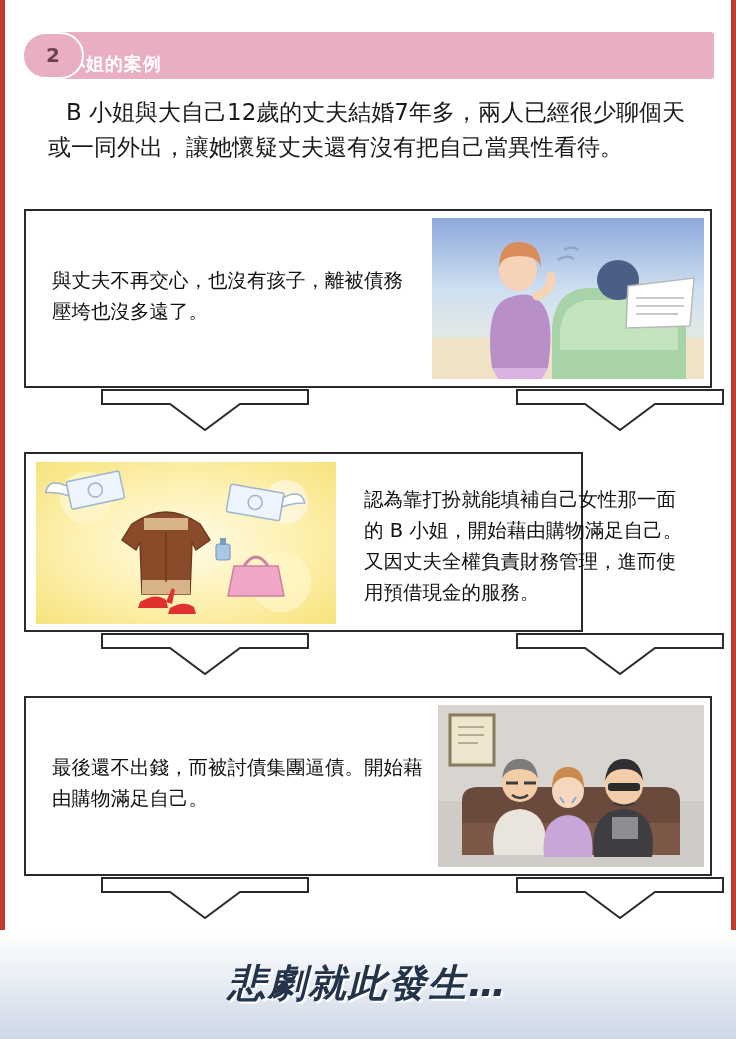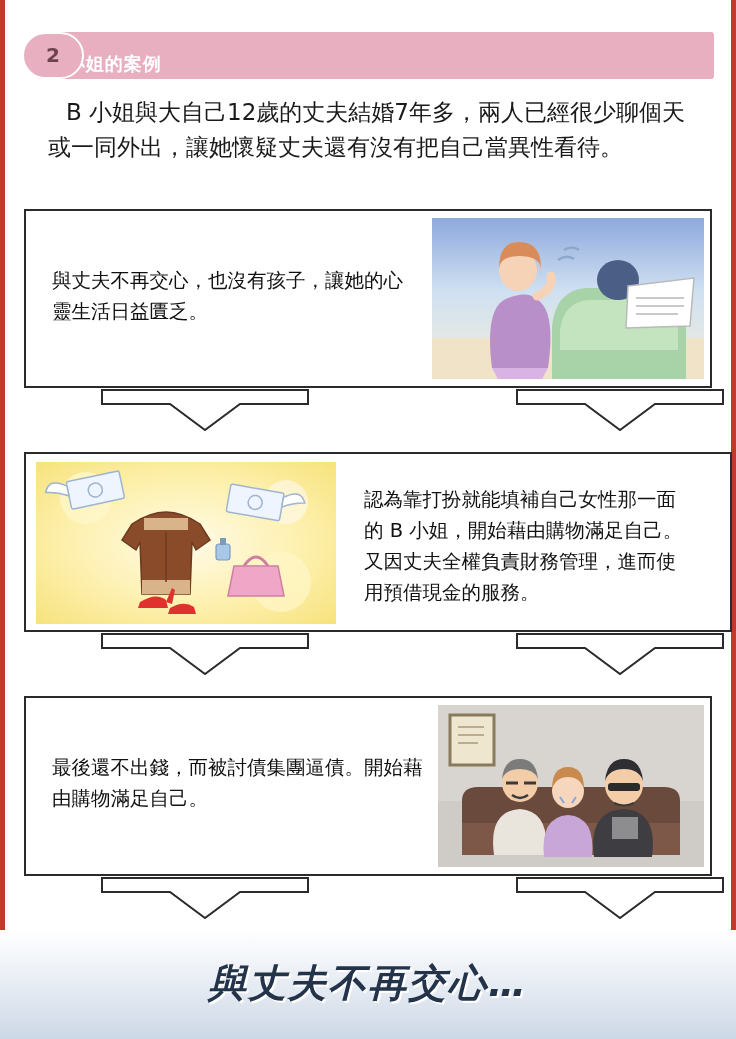--- a/index.html
+++ b/index.html
@@ -92,21 +92,21 @@
   }
 
   
   .panel {
     position: absolute;
     box-sizing: border-box;
     border: 2px solid #2b2b2b;
     background: #ffffff;
   }
   #panel-1 { left: 24px; top: 209px;  width: 688px; height: 179px; }
-  #panel-2 { left: 24px; top: 452px;  width: 708px; height: 180px; }
+  #panel-2 { left: 24px; top: 452px;  width: 559px; height: 180px; }
   #panel-3 { left: 24px; top: 696px;  width: 688px; height: 180px; }
 
   .panel-text {
     position: absolute;
     font-size: 19.5px;
     line-height: 31px;
     color: #111111;
   }
   #panel-1 .panel-text { left: 26px; top: 54px; width: 360px; }
   #panel-2 .panel-text { left: 338px; top: 30px; width: 330px; }
@@ -165,21 +165,21 @@
   <div class="header">
     <div class="header-bar">
       <div class="header-title">B小姐的案例</div>
     </div>
     <div class="header-badge">2</div>
   </div>
 
   <div class="intro">B 小姐與大自己12歲的丈夫結婚7年多，兩人已經很少聊個天或一同外出，讓她懷疑丈夫還有沒有把自己當異性看待。</div>
 
   <div class="panel" id="panel-1">
-    <div class="panel-text">與丈夫不再交心，也沒有孩子，讓她的心靈生活日益匱乏。</div>
+    <div class="panel-text">與丈夫不再交心，也沒有孩子，離被債務壓垮也沒多遠了。</div>
     <div class="panel-img" style="left:406px; top:7px; width:272px; height:161px;">
       <svg width="272" height="161" viewBox="0 0 272 161">
         <defs>
           <linearGradient id="g1" x1="0" y1="0" x2="0" y2="1">
             <stop offset="0" stop-color="#8ea9dc"></stop>
             <stop offset="0.45" stop-color="#cfe0f2"></stop>
             <stop offset="1" stop-color="#f4efd9"></stop>
           </linearGradient>
         </defs>
         <rect x="0" y="0" width="272" height="161" fill="url(#g1)"></rect>
@@ -312,16 +312,16 @@
       <polygon points="2,2 208,2 208,16 140,16 105,42 70,16 2,16" fill="#ffffff" stroke="#2b2b2b" stroke-width="2"></polygon>
     </svg>
   </div>
   <div class="arrow" id="arrow-6">
     <svg width="210" height="44" viewBox="0 0 210 44">
       <polygon points="2,2 208,2 208,16 140,16 105,42 70,16 2,16" fill="#ffffff" stroke="#2b2b2b" stroke-width="2"></polygon>
     </svg>
   </div>
 
   <div class="footer">
-    <div class="footer-text">與丈夫不再交心…</div>
+    <div class="footer-text">悲劇就此發生…</div>
   </div>
 
 </div>
 
 </body></html>

